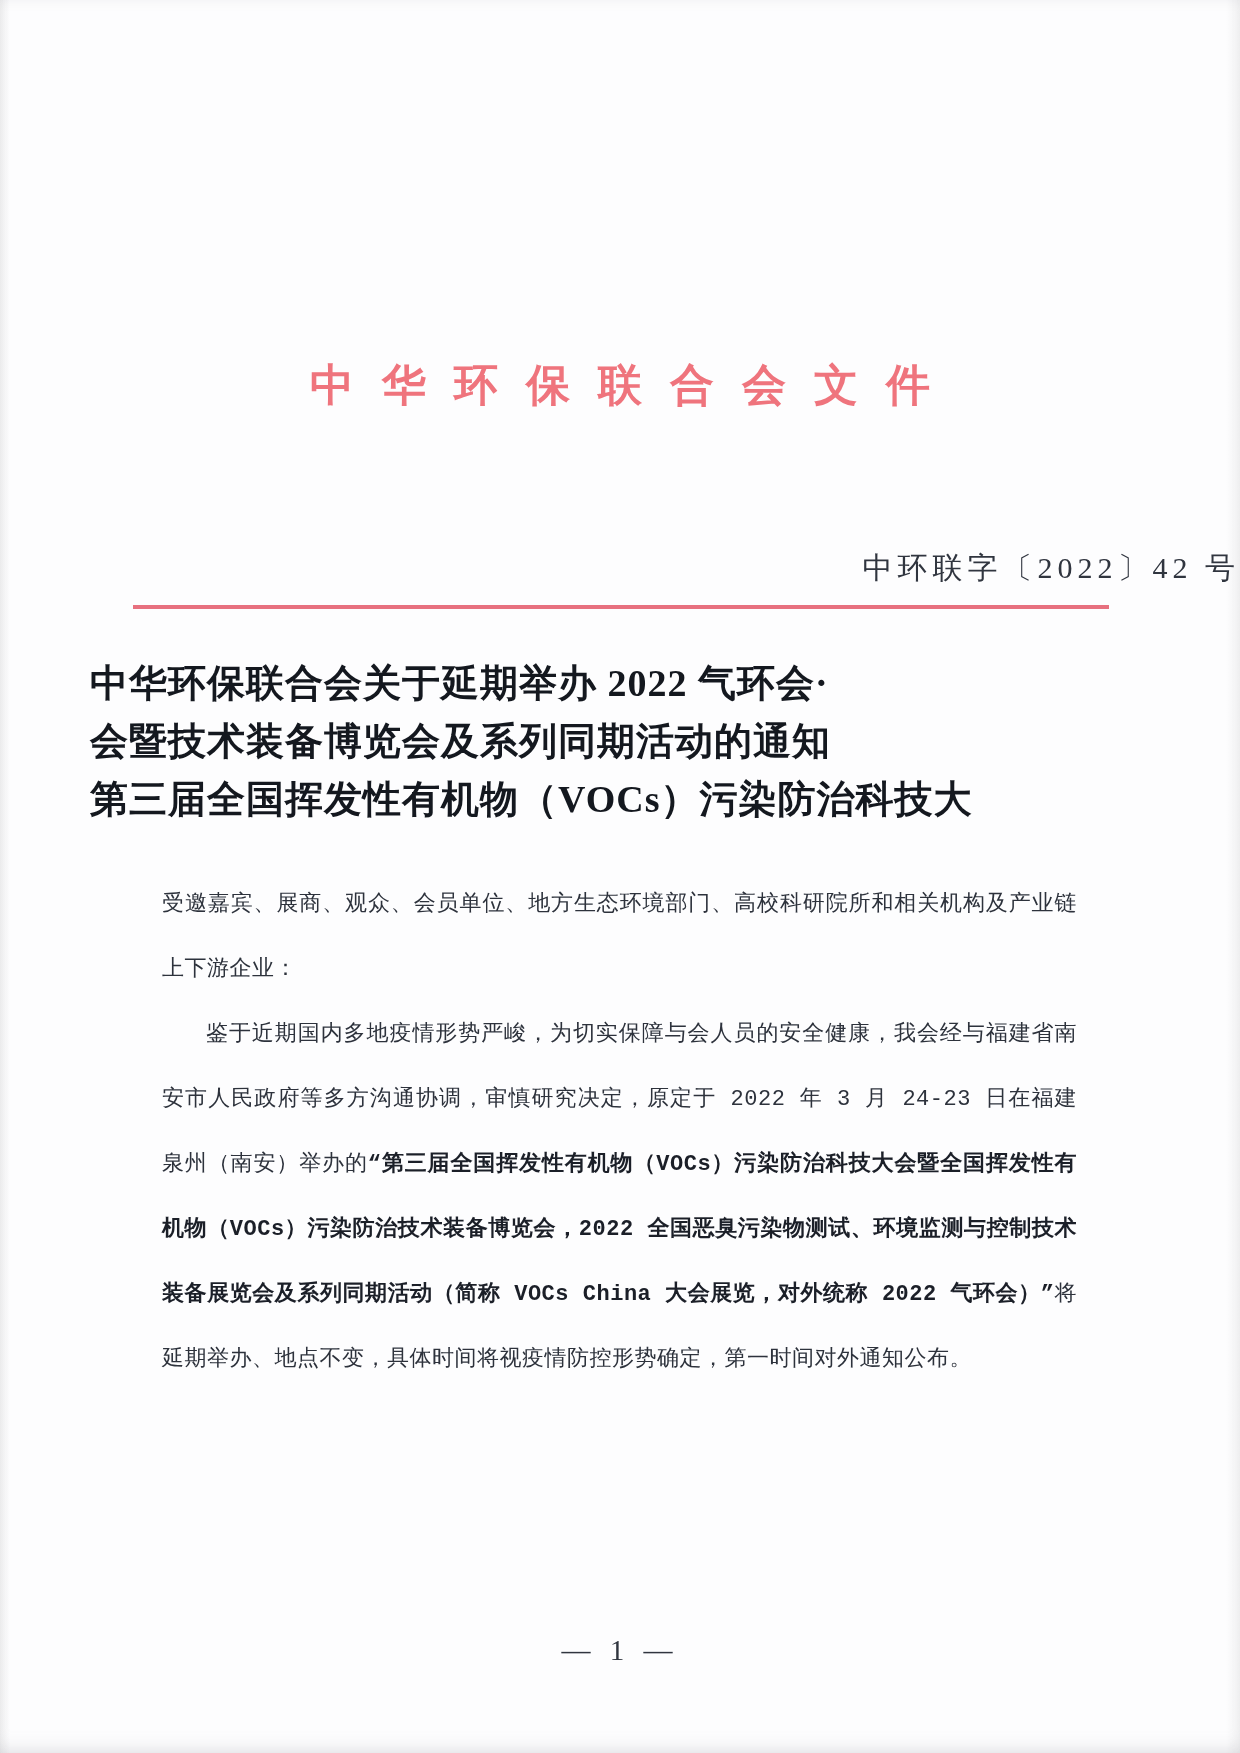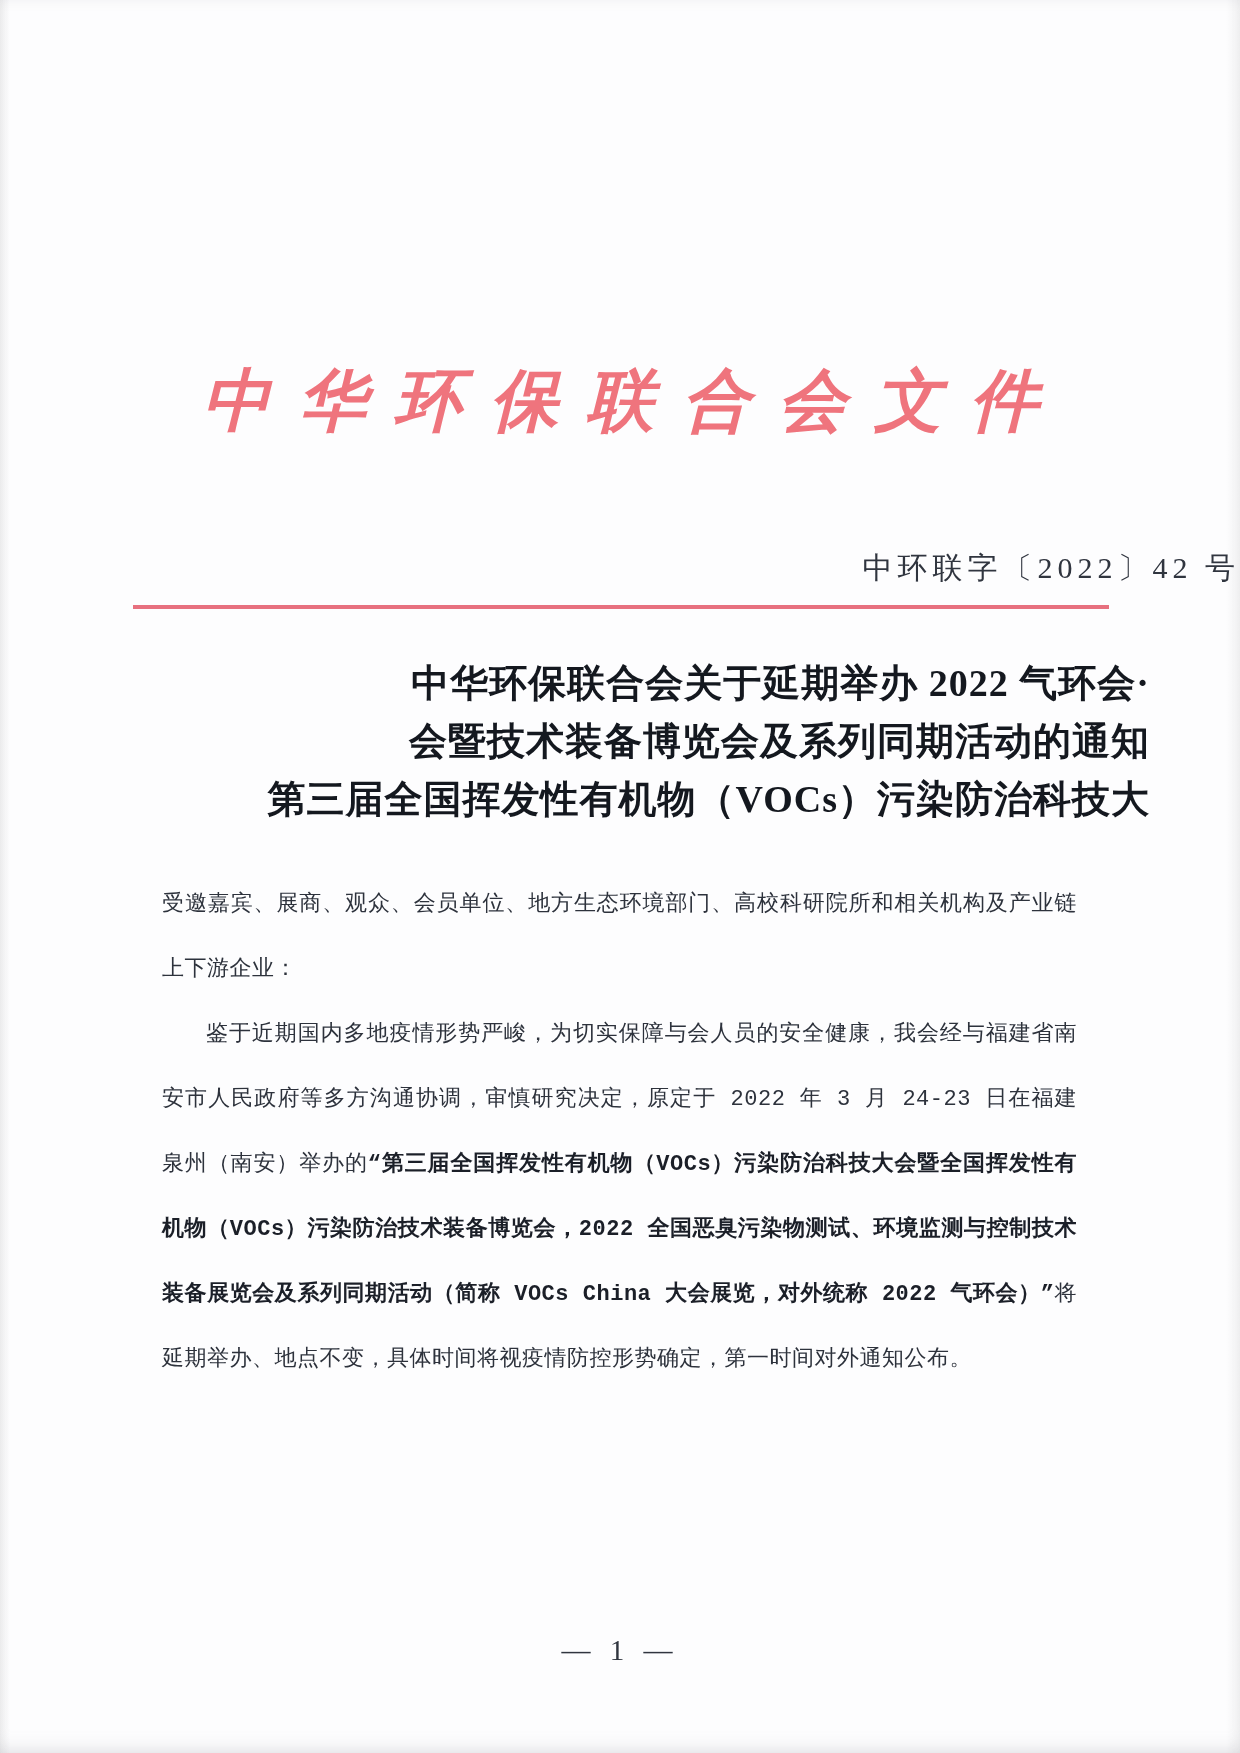--- a/index.html
+++ b/index.html
@@ -21,27 +21,26 @@
     background: linear-gradient(90deg, #eeeeef 0px, #fdfdfe 10px, #fdfdfe 1226px, #f1f1f2 1240px);
     box-shadow: inset 0 -14px 18px -12px rgba(160,160,168,.35),
                 inset 0 10px 14px -12px rgba(190,190,196,.30);
   }
   .banner-title {
     position: absolute;
     top: 356px;
     left: 0;
     width: 100%;
     text-align: center;
-    font-size: 68px;
+    font-size: 44px;
     font-weight: bold;
     letter-spacing: 28px;
     text-indent: 28px;
     color: #ef747d;
     white-space: nowrap;
-    font-style: italic;
   }
   .doc-number {
     position: absolute;
     top: 548px;
     left: 0;
     width: 100%;
     text-align: right;
     font-size: 30px;
     letter-spacing: 5px;
     color: #30353f;
@@ -52,21 +51,21 @@
     left: 133px;
     width: 976px;
     height: 4px;
     background: #e7707f;
   }
   .doc-title {
     position: absolute;
     top: 654px;
     left: 90px;
     right: 90px;
-    text-align: right;
+    text-align: left;
     font-weight: bold;
     font-size: 38px;
     line-height: 58px;
     color: #14181f;
     letter-spacing: 1px;
   }
   .doc-title span { display: block; }
   .body-text {
     position: absolute;
     top: 872px;

